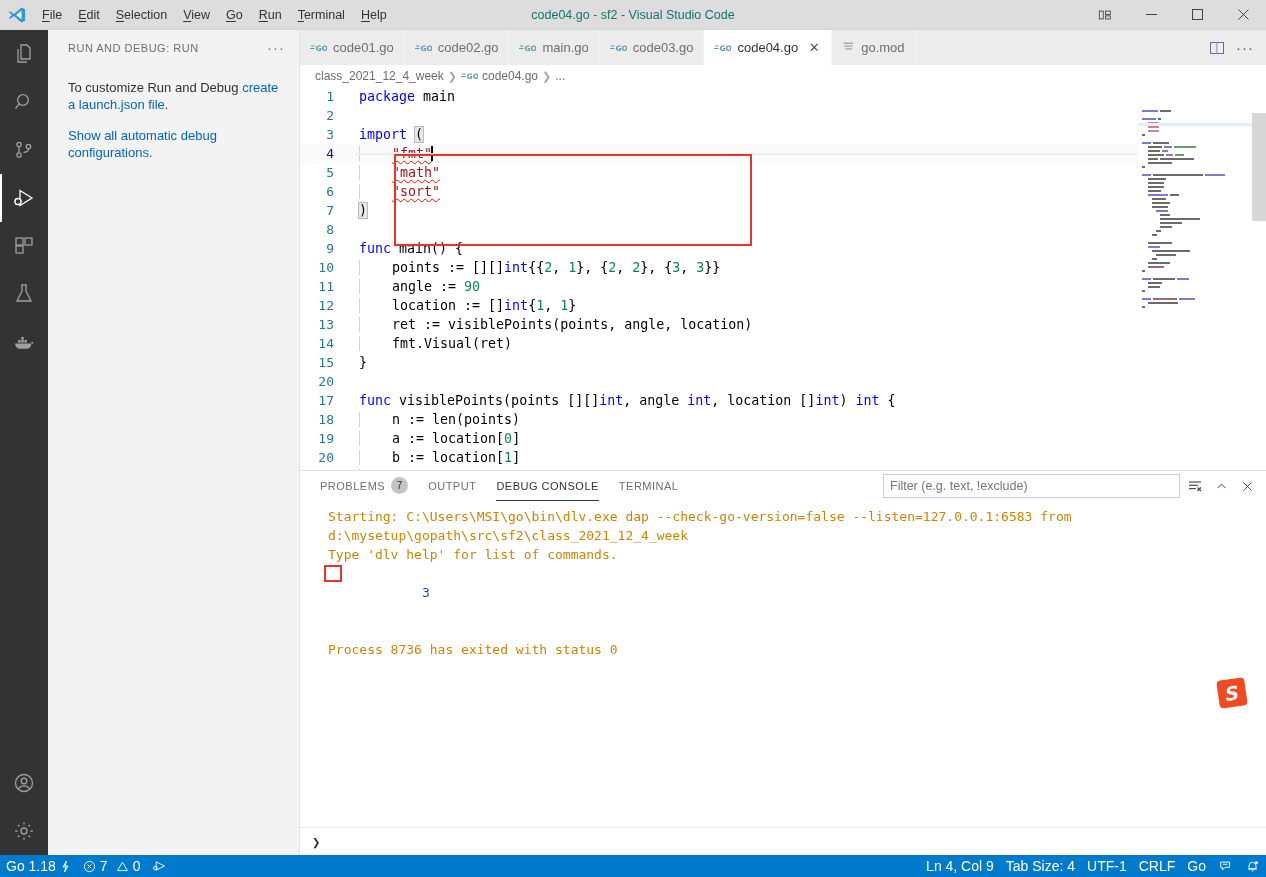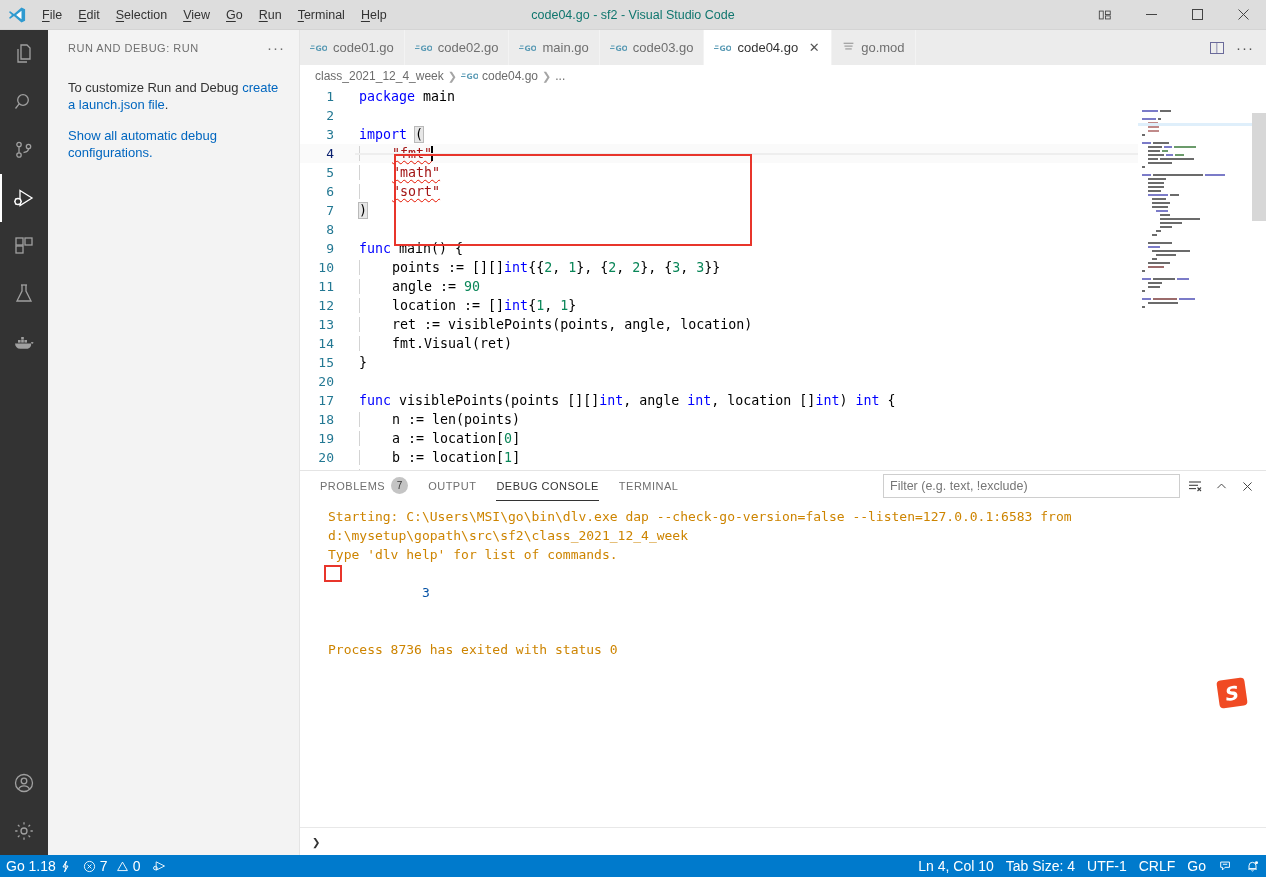--- a/index.html
+++ b/index.html
@@ -807,21 +807,21 @@
         <svg width="15" height="14" viewBox="0 0 18 16" fill="none" stroke="#ffffff" stroke-width="1.05">
           <path d="M5 3 L15 8 L5 13 Z"></path>
             <circle cx="4" cy="10.5" r="2.1"></circle>
           <line x1="1.2" y1="10.5" x2="1.9" y2="10.5"></line>
             <line x1="6.1" y1="10.5" x2="6.8" y2="10.5"></line>
         </svg>
       </span>
     </div>
 
     <div class="sb-right">
-      <div class="sb-item">Ln 4, Col 10</div>
+      <div class="sb-item">Ln 4, Col 9</div>
       <div class="sb-item">Tab Size: 4</div>
       <div class="sb-item">UTF-1</div>
       <div class="sb-item">CRLF</div>
       <div class="sb-item">Go</div>
       <div class="sb-item">
         <span>
           <svg width="15" height="14" viewBox="0 0 16 16" fill="none" stroke="#ffffff" stroke-width="1.1">
             <path d="M2.5 3.5 h10 v6 h-5 l-3 3 v-3 h-2 z"></path>
               <line x1="5" y1="6" x2="10" y2="6"></line>
           </svg>

